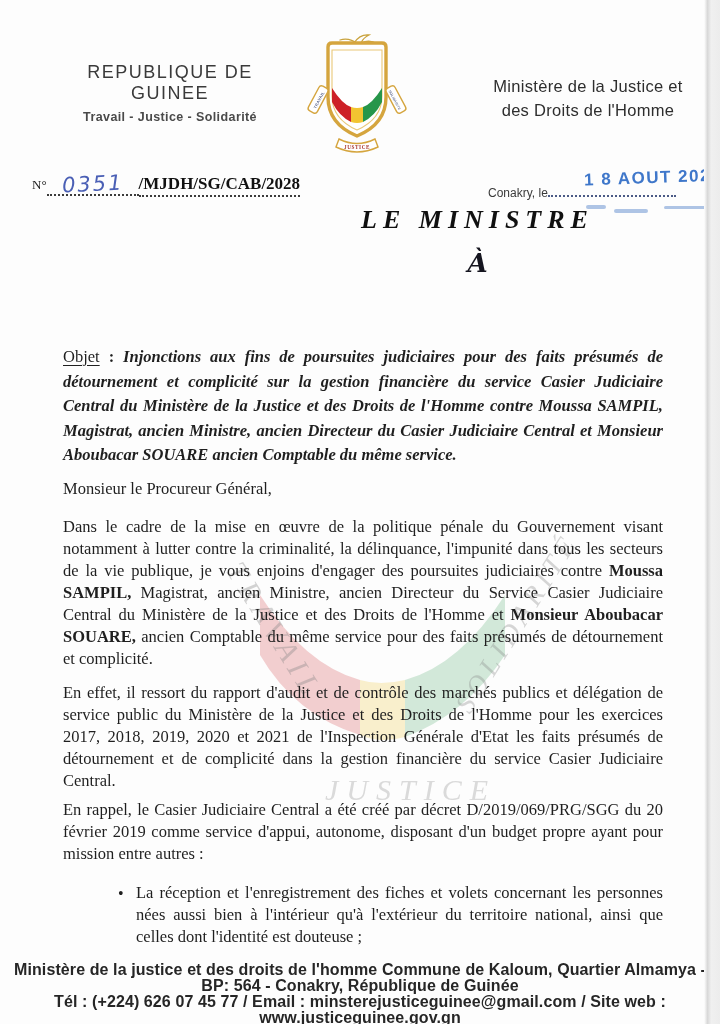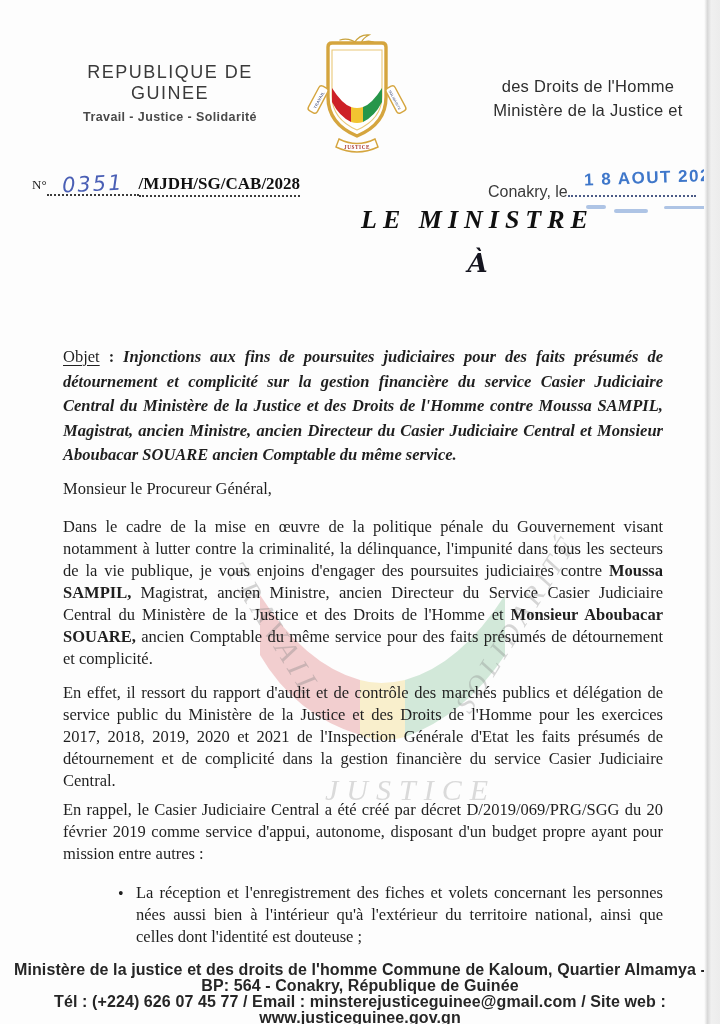--- a/index.html
+++ b/index.html
@@ -24,21 +24,21 @@
   .hdr-right{position:absolute;left:478px;top:74px;width:220px;text-align:center;
     font-family:"Liberation Sans", sans-serif;font-size:16.5px;line-height:24px;color:#2e2e2e;letter-spacing:.3px;}
   
   .ref{position:absolute;left:32px;top:170px;white-space:nowrap;}
   .ref .no{font-size:13px;color:#222;vertical-align:baseline;}
   .num-box{display:inline-block;border-bottom:2px dotted #3b3b3b;min-width:86px;text-align:center;padding:0 3px;}
   .handwritten{display:inline-block;font-family:"DejaVu Sans", sans-serif;font-style:italic;
     font-size:21px;color:#4a5fb5;transform:rotate(-3deg);position:relative;top:2px;letter-spacing:2px;}
   .suffix-box{display:inline-block;border-bottom:2px dotted #3b3b3b;font-weight:bold;font-size:17px;color:#111;padding-bottom:1px;}
   .dateline{position:absolute;left:488px;top:181px;font-family:"Liberation Sans", sans-serif;
-    font-size:16px;color:#3a3a3a;white-space:nowrap;}
+    font-size:12px;color:#3a3a3a;white-space:nowrap;}
   .date-dots{display:inline-block;width:128px;border-bottom:2px dotted #4b5a86;height:14px;}
   .stamp{position:absolute;left:584px;top:168px;font-family:"Liberation Sans", sans-serif;
     font-weight:bold;font-size:17px;color:#2f6cc6;transform:rotate(-2deg);letter-spacing:1.5px;white-space:nowrap;opacity:.92;}
   .smudge{position:absolute;background:#6f96d2;opacity:.55;border-radius:2px;filter:blur(.6px);}
   .sm1{left:586px;top:205px;width:20px;height:4px;}
   .sm2{left:614px;top:209px;width:34px;height:4px;}
   .sm3{left:664px;top:206px;width:44px;height:3px;}
   
   .minister{position:absolute;left:300px;top:205px;width:355px;text-align:center;
     font-weight:bold;font-style:italic;font-size:26px;letter-spacing:6px;color:#101010;}
@@ -117,22 +117,22 @@
       <text x="93" y="71.5" font-size="3.4" fill="#253468" text-anchor="middle" letter-spacing="0.2" font-family="Liberation Sans, sans-serif">SOLIDARITE</text>
     </g>
 
     <g>
       <path d="M37,109 q18,9 36,0 l3,8 q-21,10 -42,0 z" fill="#ffffff" stroke="#d5a53e" stroke-width="1.4"></path>
       <text x="55" y="119" font-size="5.2" fill="#a8352c" text-anchor="middle" font-weight="bold" letter-spacing="0.6" font-family="Liberation Serif, serif">JUSTICE</text>
     </g>
   </svg>
 
   <div class="hdr-right">
+    <div>Ministère de la Justice et</div>
     <div>des Droits de l'Homme</div>
-    <div>Ministère de la Justice et</div>
   </div>
 
   <div class="ref">
     <span class="no">N°</span><span class="num-box"><span class="handwritten">0351</span></span><span class="suffix-box">/MJDH/SG/CAB/2028</span>
   </div>
 
   <div class="dateline">
     <span>Conakry, le</span><span class="date-dots"></span>
   </div>
   <div class="stamp">1 8 AOUT 2022</div>

